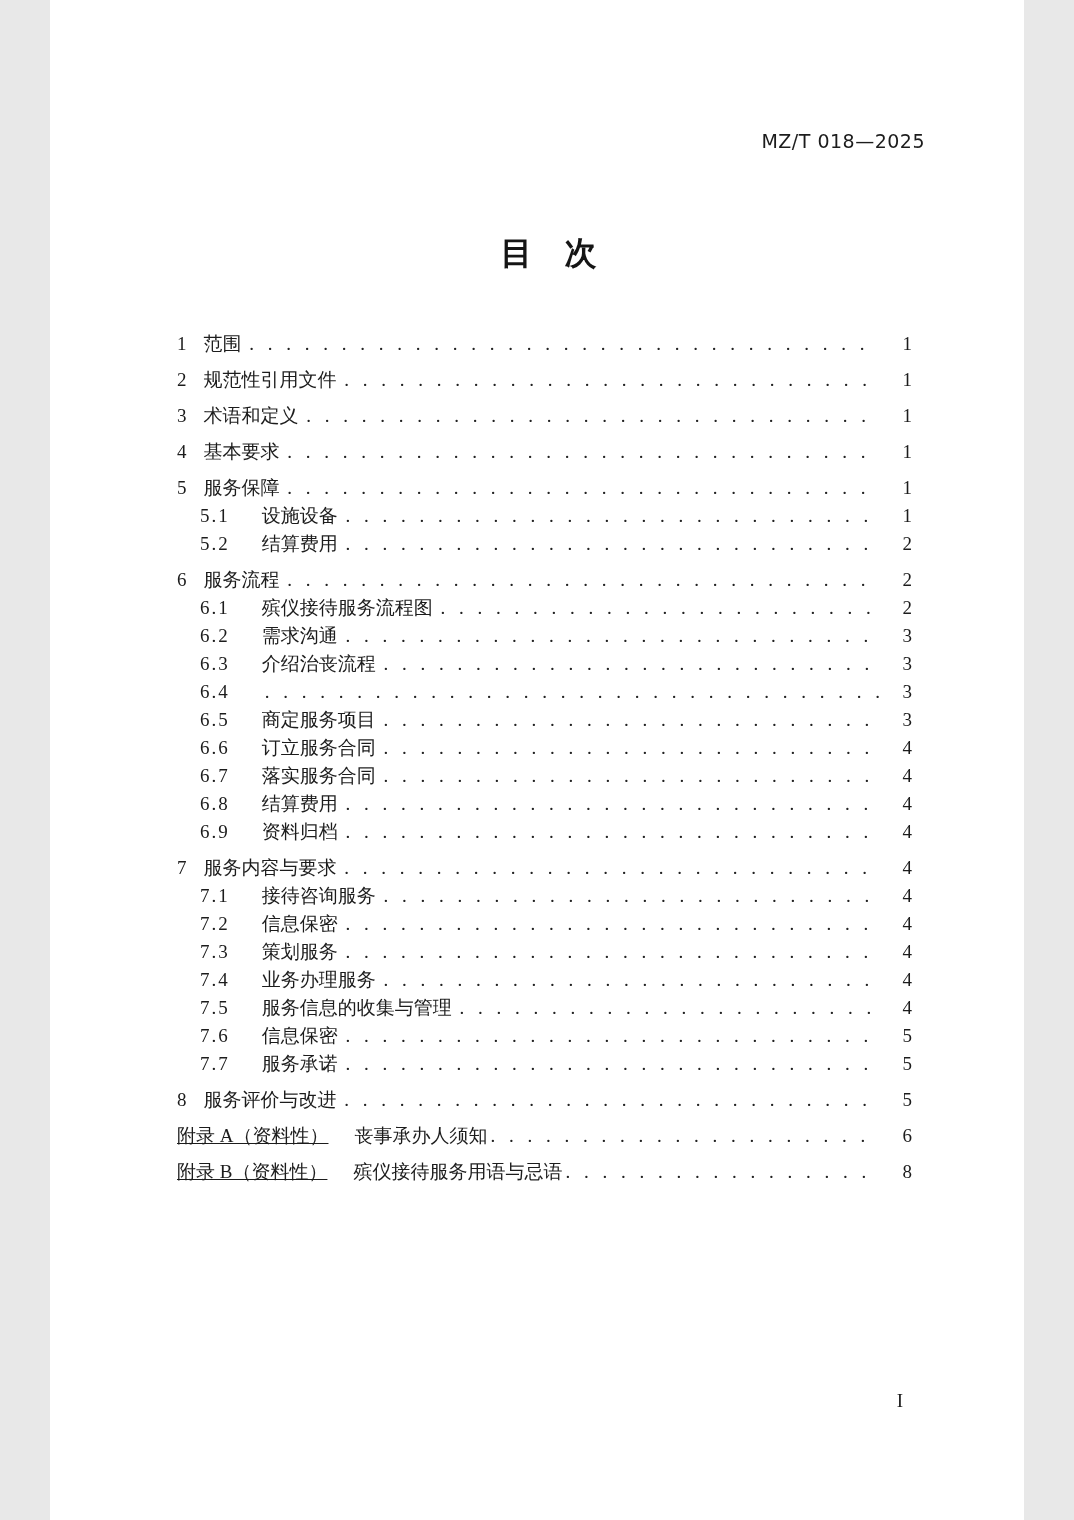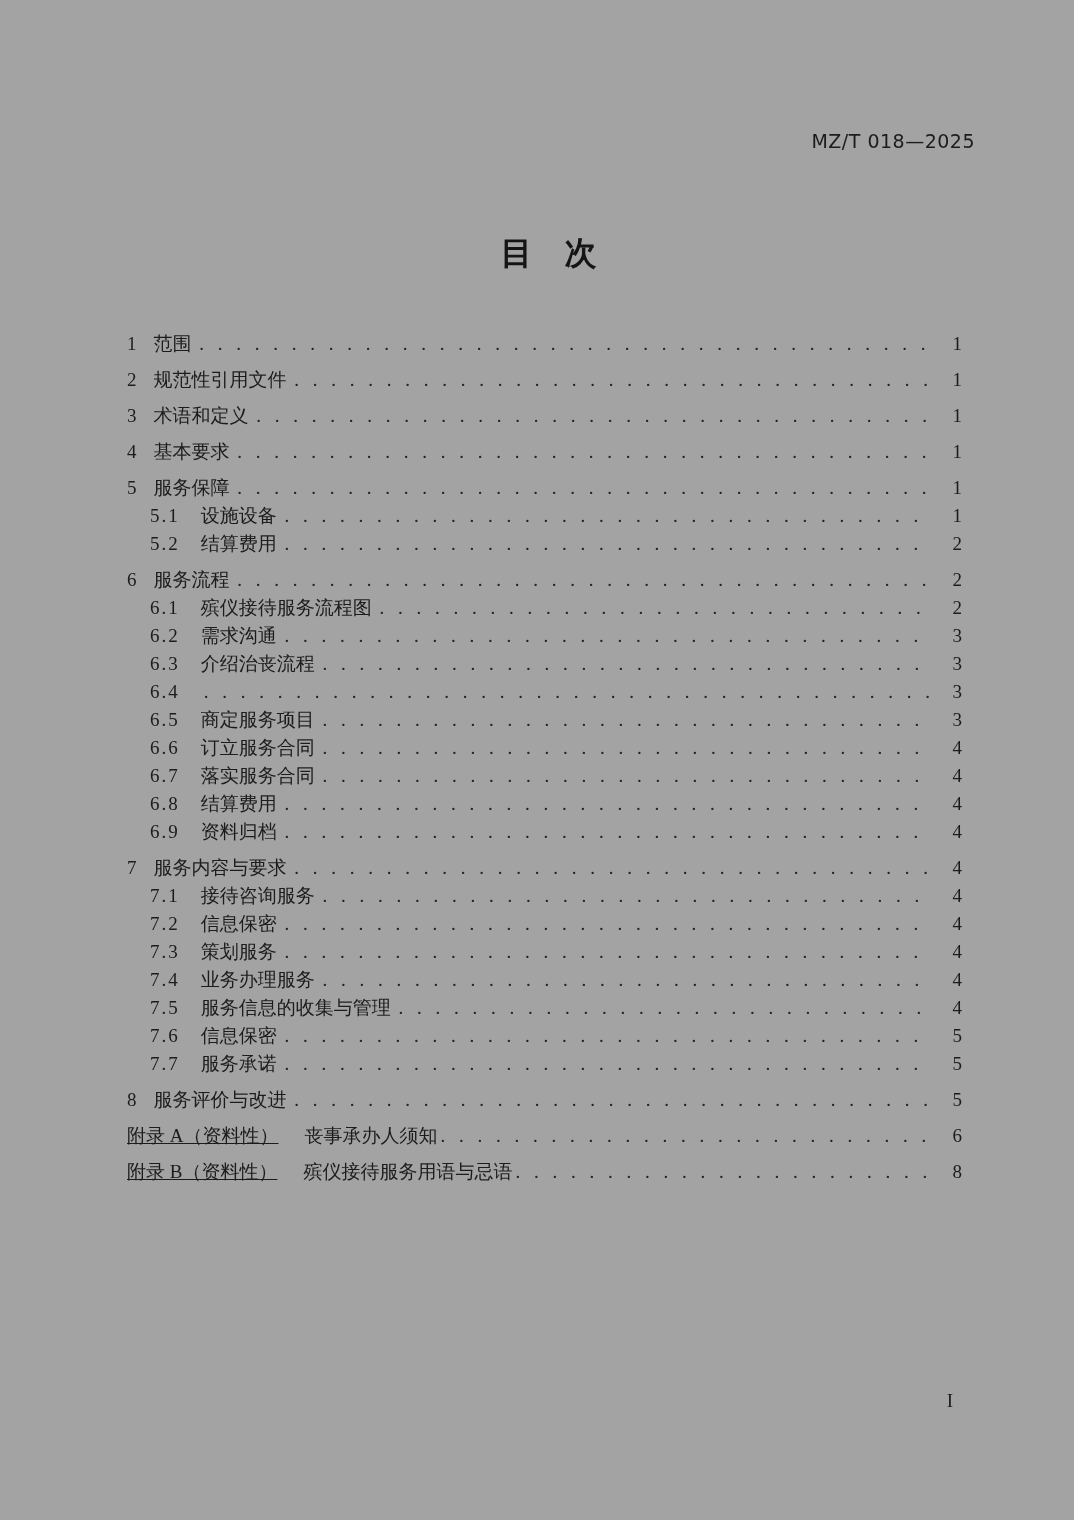--- a/index.html
+++ b/index.html
@@ -2,24 +2,24 @@
 <html><head>
 <meta charset="utf-8">
 <style>
   html, body {
     margin: 0;
     padding: 0;
     background: #e8e8e8;
   }
   .page {
     position: relative;
-    width: 1074px;
+    width: 974px;
     height: 1520px;
     margin: 0 auto;
-    background: #a3a3a3;
+    background: #ffffff;
     color: #1c1c1c;
     font-family: "Liberation Serif", "DejaVu Serif", serif;
     overflow: hidden;
   }
   .doc-number {
     position: absolute;
     top: 130px;
     right: 99px;
     font-family: "DejaVu Sans", "Liberation Sans", sans-serif;
     font-size: 19px;
@@ -53,21 +53,21 @@
     line-height: 28px;
     font-size: 19px;
     white-space: pre;
   }
   .toc-row.major { margin-top: 8px; }
   .toc-row.major:first-child { margin-top: 0; }
   .toc-row.lv2 { padding-left: 23px; }
   .num { white-space: pre; }
   .num:empty { display: none; }
   .lv1 .num { margin-right: 17px; }
-  .lv2 .num { margin-right: 21px; letter-spacing: 2px; }
+  .lv2 .num { margin-right: 32px; letter-spacing: 2px; }
   .lv0 .num { margin-right: 26px; text-decoration: underline; }
   .label { white-space: pre; }
   .leader {
     flex: 1;
     overflow: hidden;
     white-space: nowrap;
     letter-spacing: 4.5px;
     margin-left: 3px;
     margin-right: 7px;
     color: #222222;

